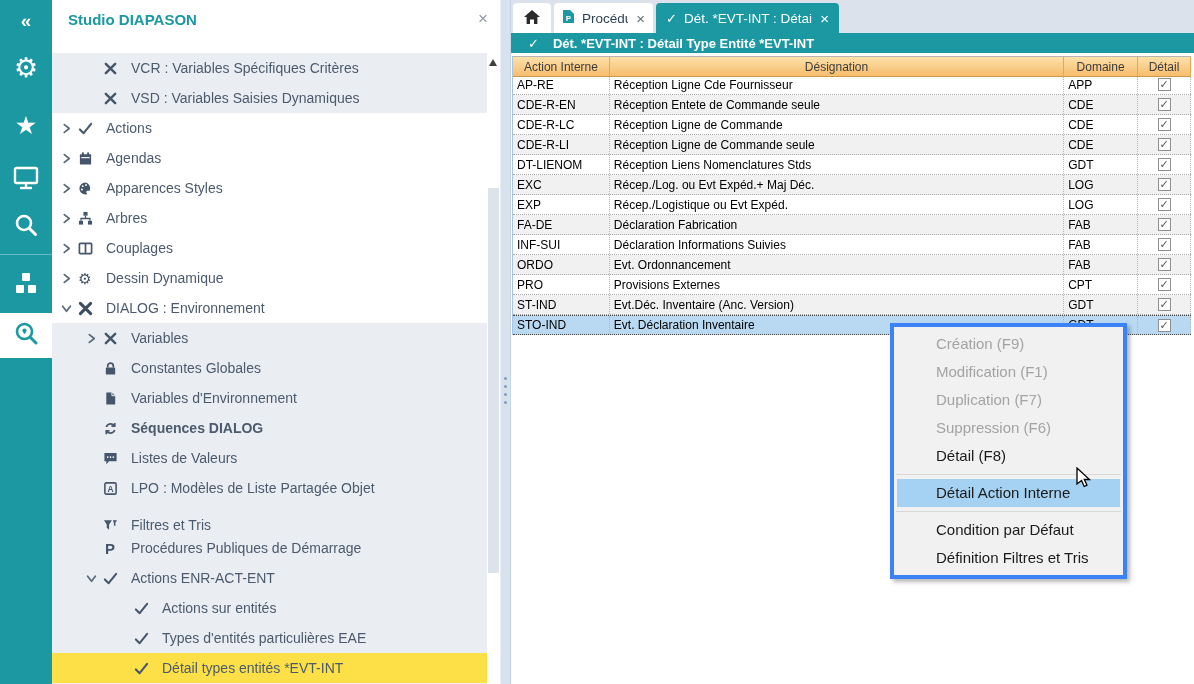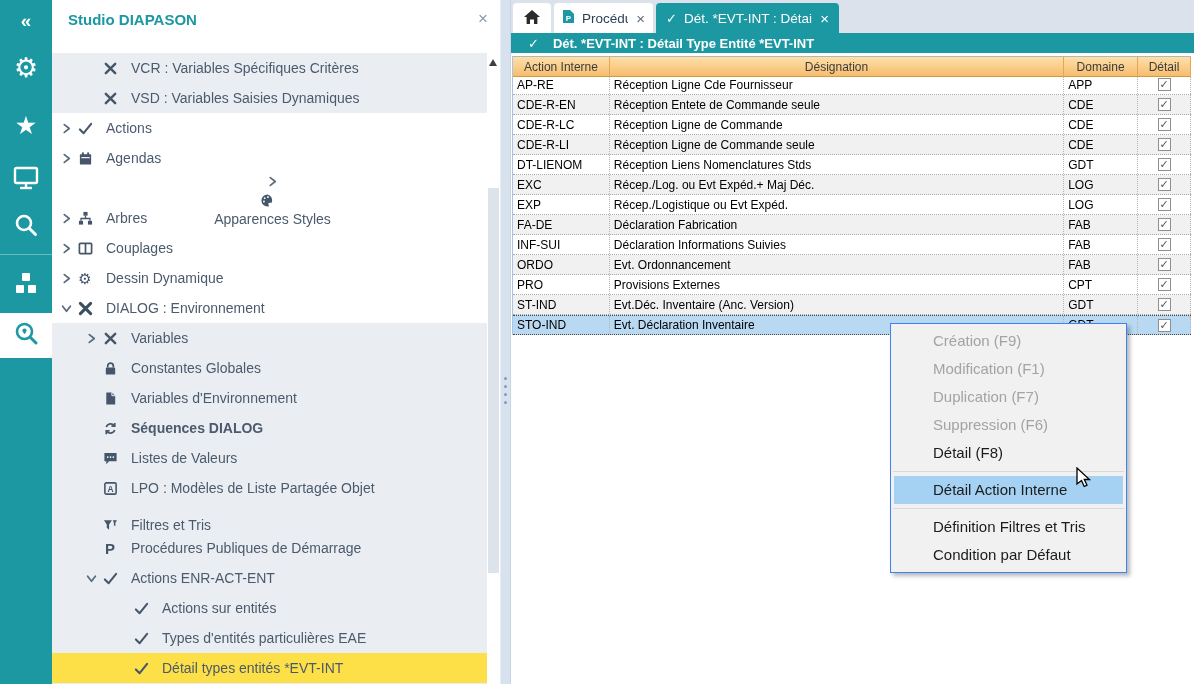--- a/index.html
+++ b/index.html
@@ -59,21 +59,21 @@
   .table{position:absolute;left:1px;top:56px;width:679px;border-left:1px solid #a9c4de;}
   .thead{display:flex;height:19px;border-top:1px solid #b5b5b5;}
   .th{background:linear-gradient(#fde0ab,#f7bd6d);border-right:1px solid #e8a74e;border-bottom:1px solid #cf9a45;font-size:12px;color:#3c3c3c;display:flex;align-items:center;justify-content:center;height:20px;}
   .trow{display:flex;height:20px;border-bottom:1px dotted #a9a9a9;background:#fff;}
   .trow.alt{background:#f1f1f1;}
   .trow.selected{background:#b9d8f1;border-top:1px dotted #4a4a4a;border-bottom:1px dotted #4a4a4a;}
   .td{font-size:12px;color:#000;display:flex;align-items:center;padding-left:4px;border-right:1px dotted #b4b4b4;overflow:hidden;white-space:nowrap;}
   .c1{width:97px;}.c2{width:455px;}.c3{width:74px;}.c4{width:53px;justify-content:center;padding-left:0;}
   .cbx{width:13px;height:13px;background:#fdfdfd;border:1px solid #8f8f8f;display:flex;align-items:center;justify-content:center;font-size:11px;color:#555;line-height:1;}
   
-  .menu{position:absolute;left:890px;top:323px;width:237px;background:#f1f1f1;border:1px solid #3b82f6;box-shadow:3px 3px 4px rgba(0,0,0,.28);padding:3px 0;z-index:50;}
+  .menu{position:absolute;left:890px;top:323px;width:237px;background:#f1f1f1;border:4px solid #3b82f6;box-shadow:3px 3px 4px rgba(0,0,0,.28);padding:3px 0;z-index:50;}
   .mi{height:28px;line-height:28px;font-size:15px;color:#1b1b1b;padding-left:42px;white-space:nowrap;}
   .mi.disabled{color:#a3a3a3;}
   .mi.hl{background:#a5d1f2;margin:0 3px;padding-left:39px;}
   .msep{height:1px;background:#d9d9d9;margin:4px 2px;}
   
   .cursor{position:absolute;left:1076px;top:467px;z-index:60;}
 </style>
 </head>
 <body>
 
@@ -167,21 +167,21 @@
           <span class="t-ico">
             <svg viewBox="0 0 16 16" width="15" height="15">
               <rect x="2" y="3.5" width="12" height="11" rx="1" fill="#46566a"></rect>
               <rect x="4.2" y="1.5" width="2" height="3" fill="#46566a"></rect>
               <rect x="9.8" y="1.5" width="2" height="3" fill="#46566a"></rect>
               <rect x="3.5" y="6.5" width="9" height="1.2" fill="#fff"></rect>
             </svg>
           </span>
           <span>Agendas</span>
       </div>
-      <div class="tree-row lv1" style="position:absolute;top:120px;flex-direction:column;">
+      <div class="tree-row lv1" style="position:absolute;top:120px;">
         <span class="chev">
             <svg viewBox="0 0 10 10" width="11" height="11">
               <path d="M3 1.5 L7.5 5 L3 8.5" fill="none" stroke="#5c6b7c" stroke-width="1.6" stroke-linecap="round" stroke-linejoin="round"></path>
             </svg>
           </span>
           <span class="t-ico">
             <svg viewBox="0 0 16 16" width="15" height="15">
               <path d="M8 1.5 a6.5 6.5 0 1 0 0 13 c1.5 0 1.8-1 1.2-1.8 -.8-1 -.2-2.4 1.1-2.4 h2.2 A6.5 6.5 0 0 0 8 1.5z" fill="#46566a"></path>
               <circle cx="5" cy="5.5" r="1" fill="#fff"></circle>
               <circle cx="8.5" cy="4.2" r="1" fill="#fff"></circle>
@@ -555,22 +555,22 @@
 
   <div class="menu">
     <div class="mi disabled">Création (F9)</div>
     <div class="mi disabled">Modification (F1)</div>
     <div class="mi disabled">Duplication (F7)</div>
     <div class="mi disabled">Suppression (F6)</div>
     <div class="mi">Détail (F8)</div>
     <div class="msep"></div>
     <div class="mi hl">Détail Action Interne</div>
     <div class="msep"></div>
+    <div class="mi">Condition par Défaut</div>
     <div class="mi">Définition Filtres et Tris</div>
-    <div class="mi">Condition par Défaut</div>
   </div>
 
   <div class="cursor">
     <svg width="20" height="22" viewBox="0 0 20 22">
         <polygon points="1,1 1,17 5.5,13.5 8.2,19.5 11,18.2 8.3,12.5 13.5,12.5" fill="#fff" stroke="#000" stroke-width="1.3"></polygon>
       </svg>
   </div>
 
 </div>
 

